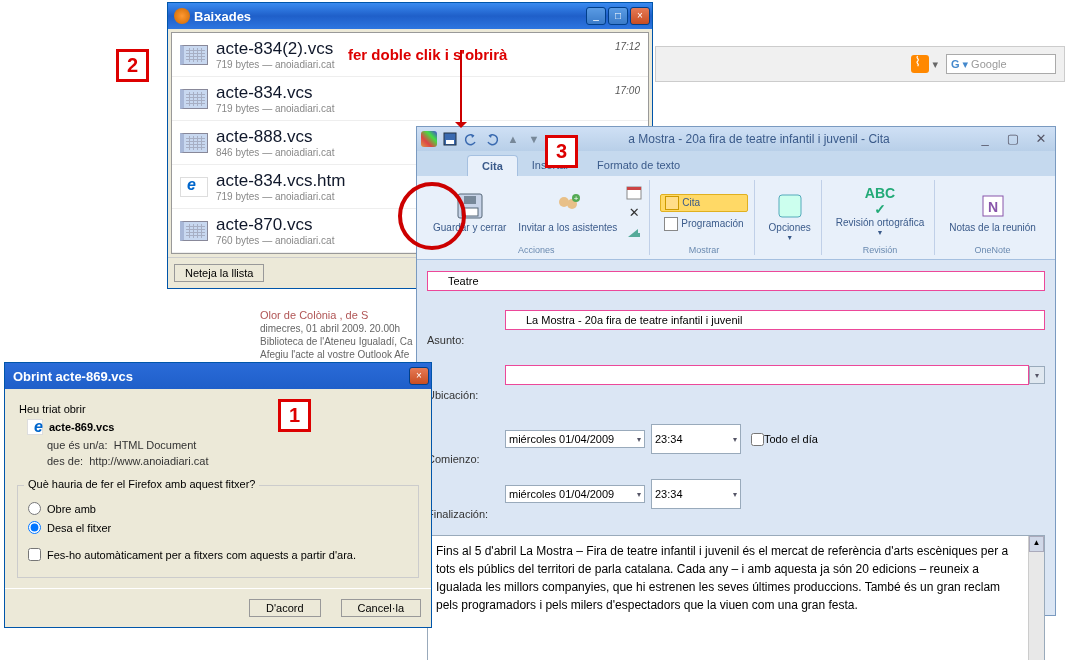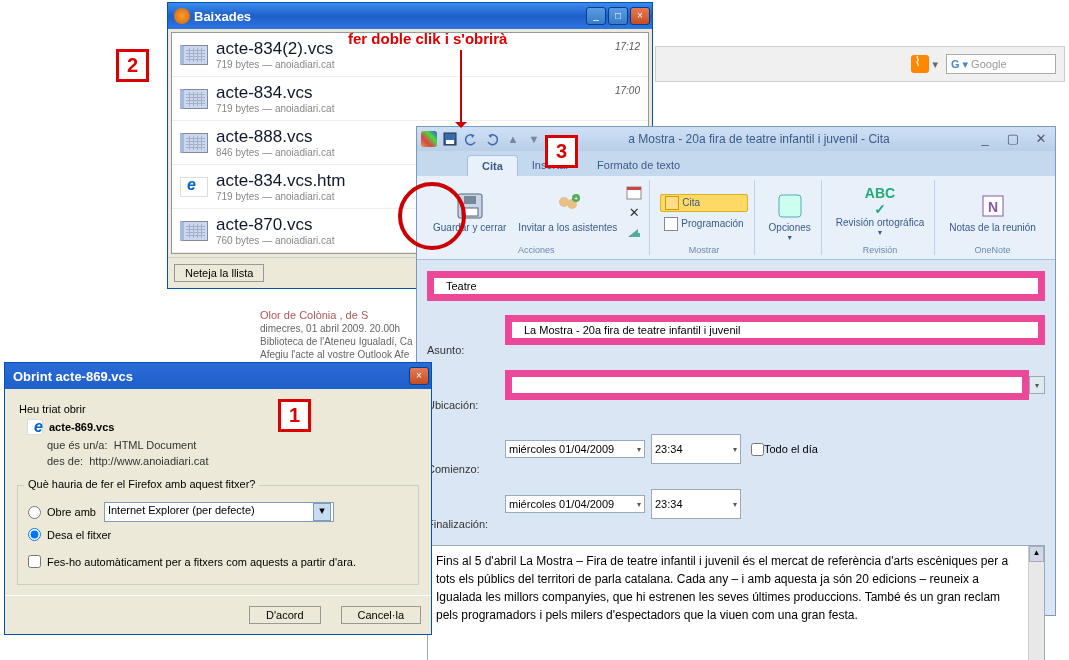--- a/index.html
+++ b/index.html
@@ -66,21 +66,21 @@
 .ribbon-btn { display: flex; flex-direction: column; align-items: center; font-size: 10px; color: #3a5a8a; cursor: pointer; padding: 2px 4px; text-align: center; line-height: 1.2; border-radius: 3px; }
 .ribbon-btn .ribbon-icon { width: 28px; height: 28px; margin-bottom: 2px; display: flex; align-items: center; justify-content: center; font-size: 20px; }
 .ribbon-small { display: flex; flex-direction: column; gap: 2px; }
 .small-btn { display: flex; align-items: center; font-size: 10px; color: #3a5a8a; padding: 1px 4px; cursor: pointer; border-radius: 2px; }
 .small-btn.active { background: #ffd966; border: 1px solid #e0b020; }
 .small-btn .si { width: 14px; height: 14px; margin-right: 3px; }
 .rg-label { font-size: 9px; color: #6a8ab0; text-align: center; width: 100%; }
 .o-form { padding: 8px 10px; background: #dbe6f4; }
 .form-row { display: flex; align-items: center; margin: 3px 0; }
 .form-row label { width: 78px; font-size: 11px; color: #333; margin-top: 40px; }
-.form-row input[type=text], .form-row .field { flex: 1; border: 7px solid #ec4899; background: #fff; height: 30px; padding: 0 12px; font-size: 11px; }
+.form-row input[type=text], .form-row .field { flex: 1; border: 1px solid #ec4899; background: #fff; height: 20px; padding: 0 20px; font-size: 11px; }
 .date-field { width: 140px; flex: none; display: flex; align-items: center; justify-content: space-between; padding: 0 3px; background: #fff; border: 1px solid #9ab; height: 18px; cursor: pointer; }
 .time-field { width: 90px; flex: none; margin-left: 6px; display: flex; align-items: center; justify-content: space-between; padding: 0 3px; background: #fff; border: 1px solid #9ab; height: 30px; cursor: pointer; }
 .dropdown-arrow { font-size: 8px; color: #556; }
 .form-row .checkbox { margin-left: 10px; display: flex; align-items: center; }
 .o-body { margin: 4px 10px 0 10px; background: #fff; border: 1px solid #9ab; height: 178px; padding: 6px 8px; font-size: 12px; color: #000; line-height: 1.5; position: relative; }
 .o-body .scrollbar { position: absolute; right: 0; top: 0; bottom: 0; width: 16px; background: #e8e8e8; border-left: 1px solid #ccc; }
 .o-body .scrollbar .scroll-btn { height: 16px; background: #d0d8e8; border: 1px solid #aab; text-align: center; font-size: 8px; cursor: pointer; }
 .o-body .scrollbar .scroll-btn.bottom { position: absolute; bottom: 0; left: 0; right: 0; }
 .o-body .bodytext { padding-right: 18px; }
 
@@ -371,36 +371,35 @@
       <div class="sm-icon ie-icon" style="width:16px;height:16px"></div>
       <span class="bold">acte-869.vcs</span>
     </div>
     <div class="line indent"><span>que és un/a:</span>&nbsp;&nbsp;<span>HTML Document</span></div>
     <div class="line indent"><span>des de:</span>&nbsp;&nbsp;<span>http://www.anoiadiari.cat</span></div>
     <div class="section">
       <div class="section-label">Què hauria de fer el Firefox amb aquest fitxer?</div>
       <div class="radio-line">
         <input type="radio" name="act" style="">
         <span style="margin-right:8px">Obre amb</span>
-        <div class="select"><span>Internet Explorer (per defecte)</span></div>
       </div>
       <div class="radio-line">
         <input type="radio" name="act" checked="" style="">
         <span>Desa el fitxer</span>
       </div>
       <div class="check-line" style="margin-top:14px">
         <input type="checkbox" style="">
         <span>Fes-ho automàticament per a fitxers com aquests a partir d'ara.</span>
       </div>
     </div>
   </div>
   <div class="dlg-buttons">
     <button class="btn">D'acord</button>
     <button class="btn">Cancel·la</button>
   </div>
 </div>
 
 <div class="marker" style="left:116px; top:49px">2</div>
 <div class="marker" style="left:278px; top:399px">1</div>
 <div class="marker" style="left:545px; top:135px">3</div>
-<div class="red-text" style="left:348px; top:30px">fer doble clik i s'obrirà</div>
+<div class="red-text" style="left:348px; top:46px">fer doble clik i s'obrirà</div>
 <div class="red-arrow" style="left:460px; top:50px; height:76px"></div>
 <div class="red-circle" style="left:398px; top:182px; width:68px; height:68px"></div>
 
 </body></html>

